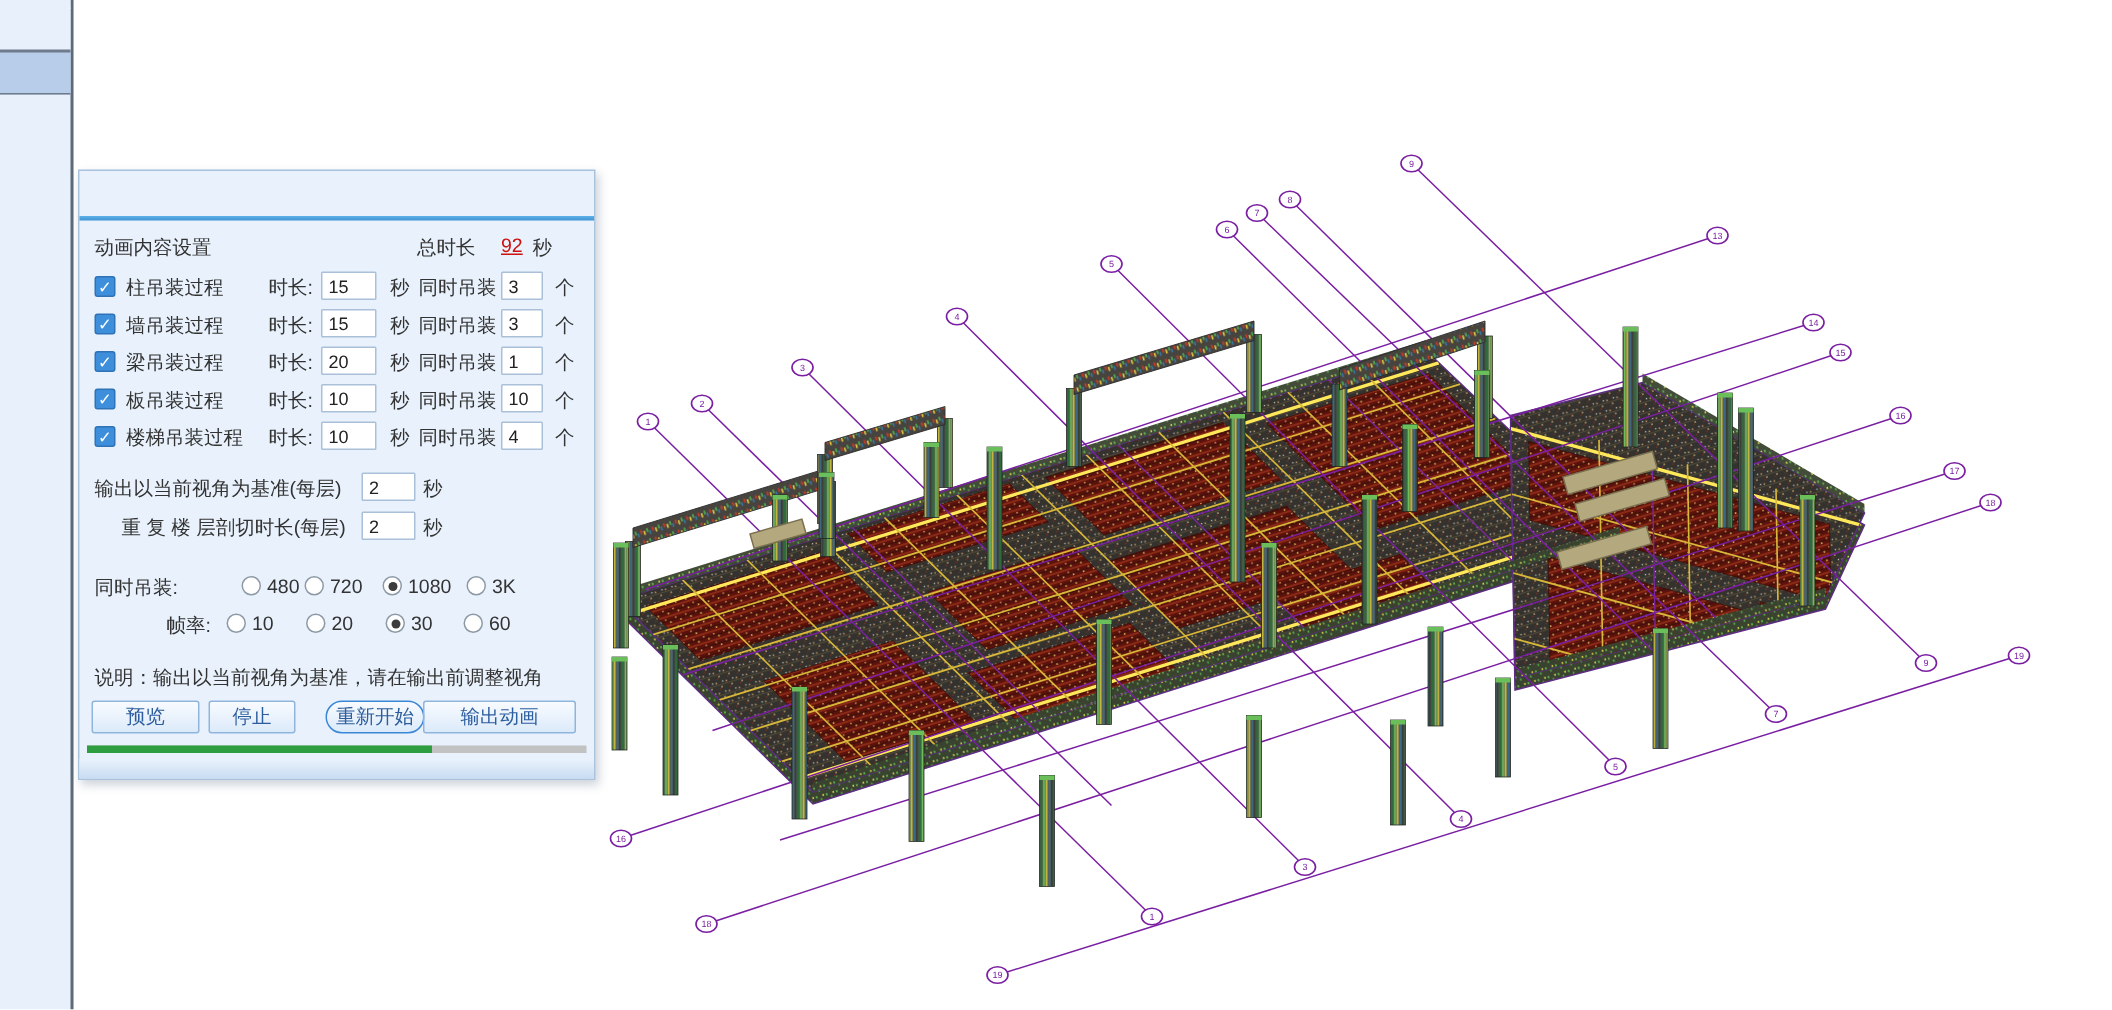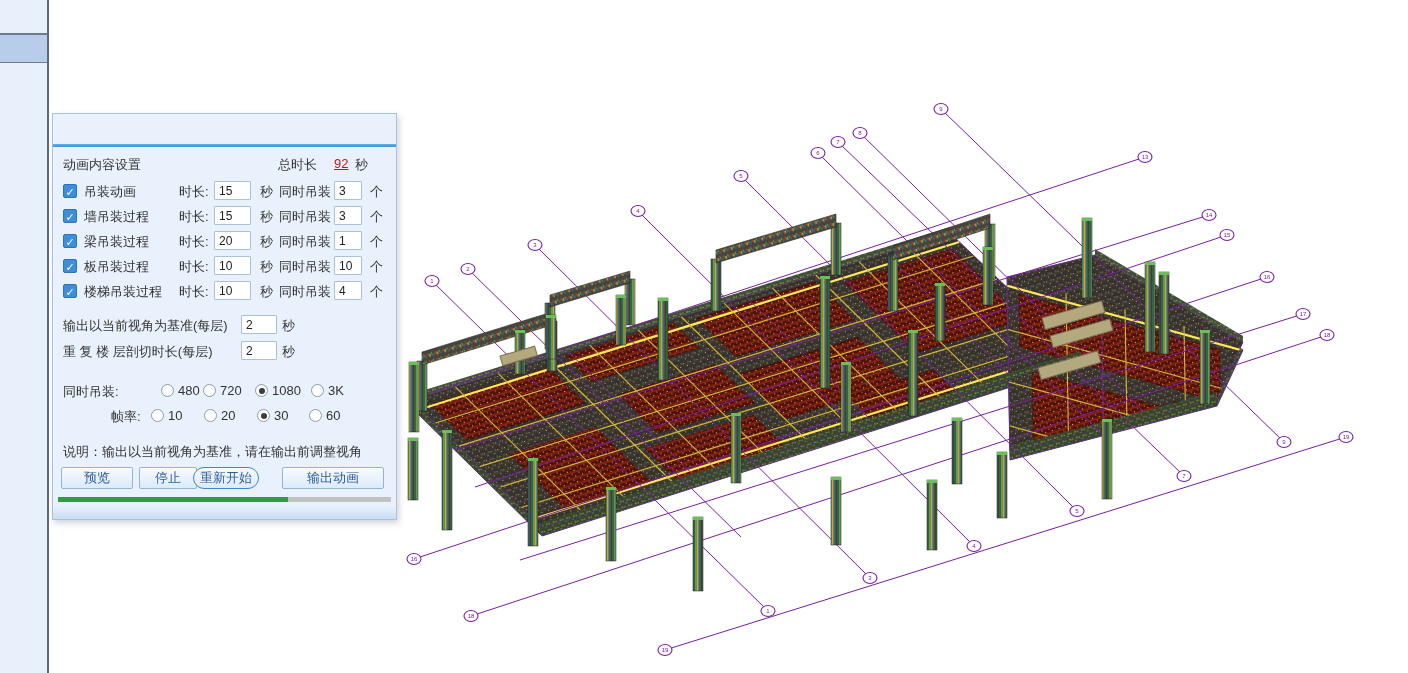--- a/index.html
+++ b/index.html
@@ -304,21 +304,21 @@
 
   <div class="drow" style="top:42px;">
     <span class="abs" style="left:10px;">动画内容设置</span>
     <span class="abs" style="left:225px;">总时长</span>
     <span class="abs red" style="left:281px;">92</span>
     <span class="abs" style="left:302px;">秒</span>
   </div>
 
   <div class="drow proc" style="top:69px;">
       <span class="cb" style="left:10px;top:1px;">✓</span>
-      <span class="abs" style="left:31px;">吊装动画</span>
+      <span class="abs" style="left:31px;">柱吊装过程</span>
       <span class="abs" style="left:126px;">时长:</span>
       <input class="field" style="left: 161px; top: -2px; width: 37px;" value="15">
       <span class="abs" style="left:207px;">秒</span>
       <span class="abs" style="left:226px;">同时吊装</span>
       <input class="field" style="left: 281px; top: -2px; width: 28px;" value="3">
       <span class="abs" style="left:317px;">个</span>
     </div>
   <div class="drow proc" style="top:94px;">
       <span class="cb" style="left:10px;top:1px;">✓</span>
       <span class="abs" style="left:31px;">墙吊装过程</span>
@@ -359,21 +359,21 @@
       <input class="field" style="left: 281px; top: -2px; width: 28px;" value="4">
       <span class="abs" style="left:317px;">个</span>
     </div>
 
   <div class="drow" style="top:203px;">
     <span class="abs" style="left:10px;">输出以当前视角为基准(每层)</span>
     <input class="field" style="left: 188px; top: -2px; width: 36px;" value="2">
     <span class="abs" style="left:229px;">秒</span>
   </div>
   <div class="drow" style="top:229px;">
-    <span class="abs" style="left:10px;text-align:right;">重 复 楼 层剖切时长(每层)</span>
+    <span class="abs" style="left:28px;text-align:right;">重 复 楼 层剖切时长(每层)</span>
     <input class="field" style="left: 188px; top: -2px; width: 36px;" value="2">
     <span class="abs" style="left:229px;">秒</span>
   </div>
 
   <div class="drow" style="top:269px;">
     <span class="abs" style="left:10px;">同时吊装:</span>
     <span class="radio" style="left:108px;">
         <span class="rdot"></span>
         <span>480</span>
       </span>
@@ -411,21 +411,21 @@
       </span>
   </div>
 
   <div class="drow" style="top:329px;">
     <span class="abs" style="left:10px;">说明：输出以当前视角为基准，请在输出前调整视角</span>
   </div>
 
   <div class="drow" style="top:353px;">
     <span class="btn" style="left:8px;width:72px;">预览</span>
     <span class="btn" style="left:86px;width:58px;">停止</span>
-    <span class="btn focus" style="left:140px;width:66px;border-radius:11px;">重新开始</span>
+    <span class="btn focus" style="left:164px;width:66px;border-radius:11px;">重新开始</span>
     <span class="btn" style="left:229px;width:102px;">输出动画</span>
   </div>
 
   <div class="pbar" style="left:5px;top:383px;width:333px;">
     <div class="pfill" id="pfill" style="width: 69%;"></div>
   </div>
 
   <div class="dfoot"></div>
 </div>
 

